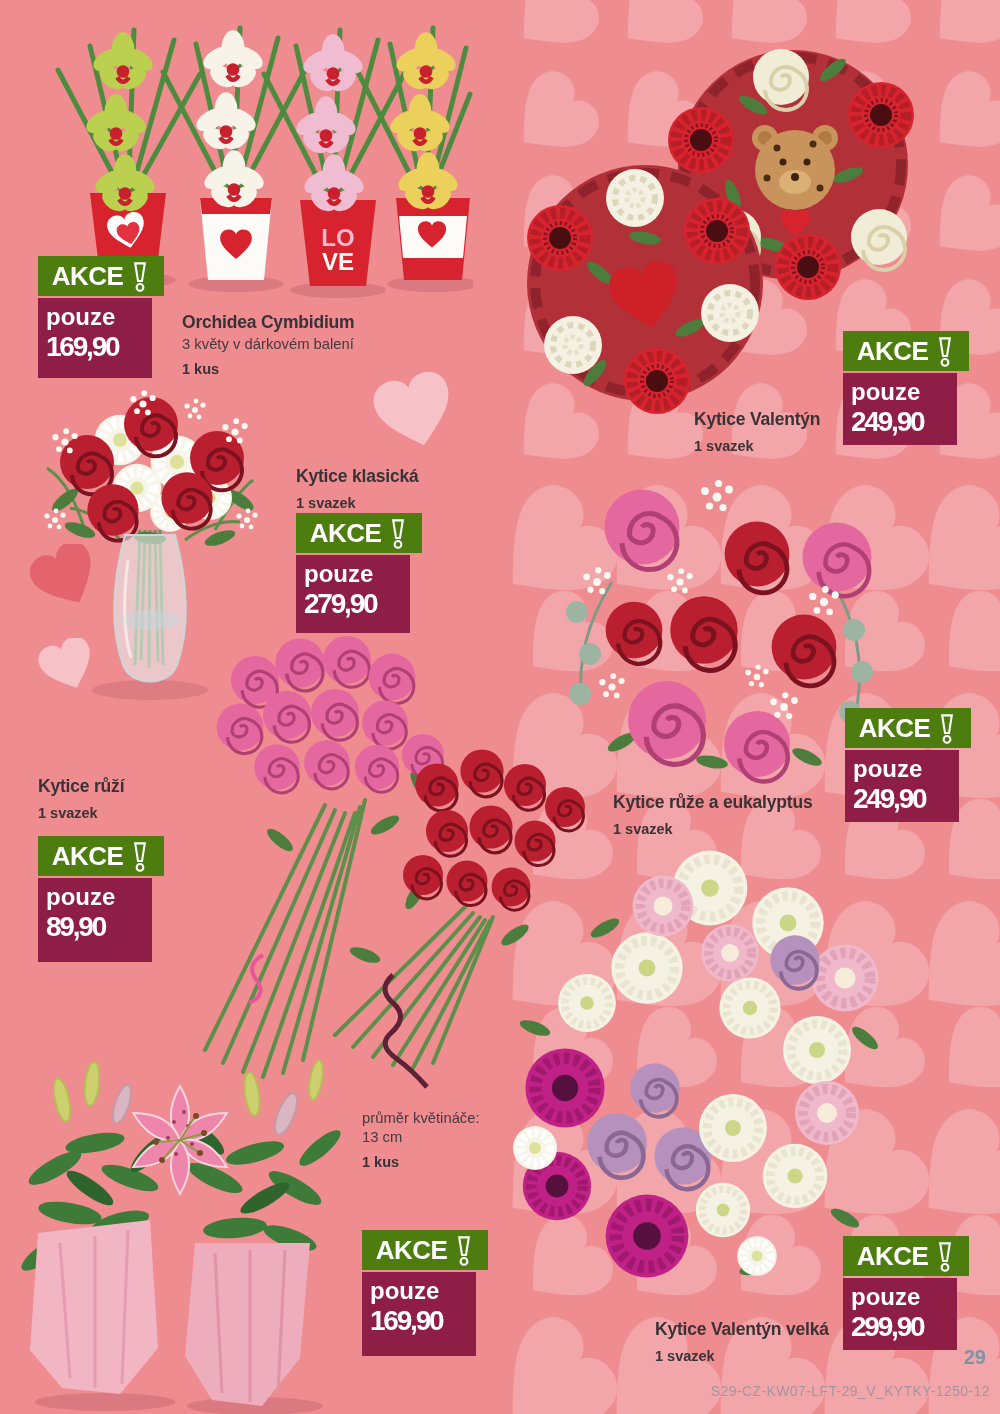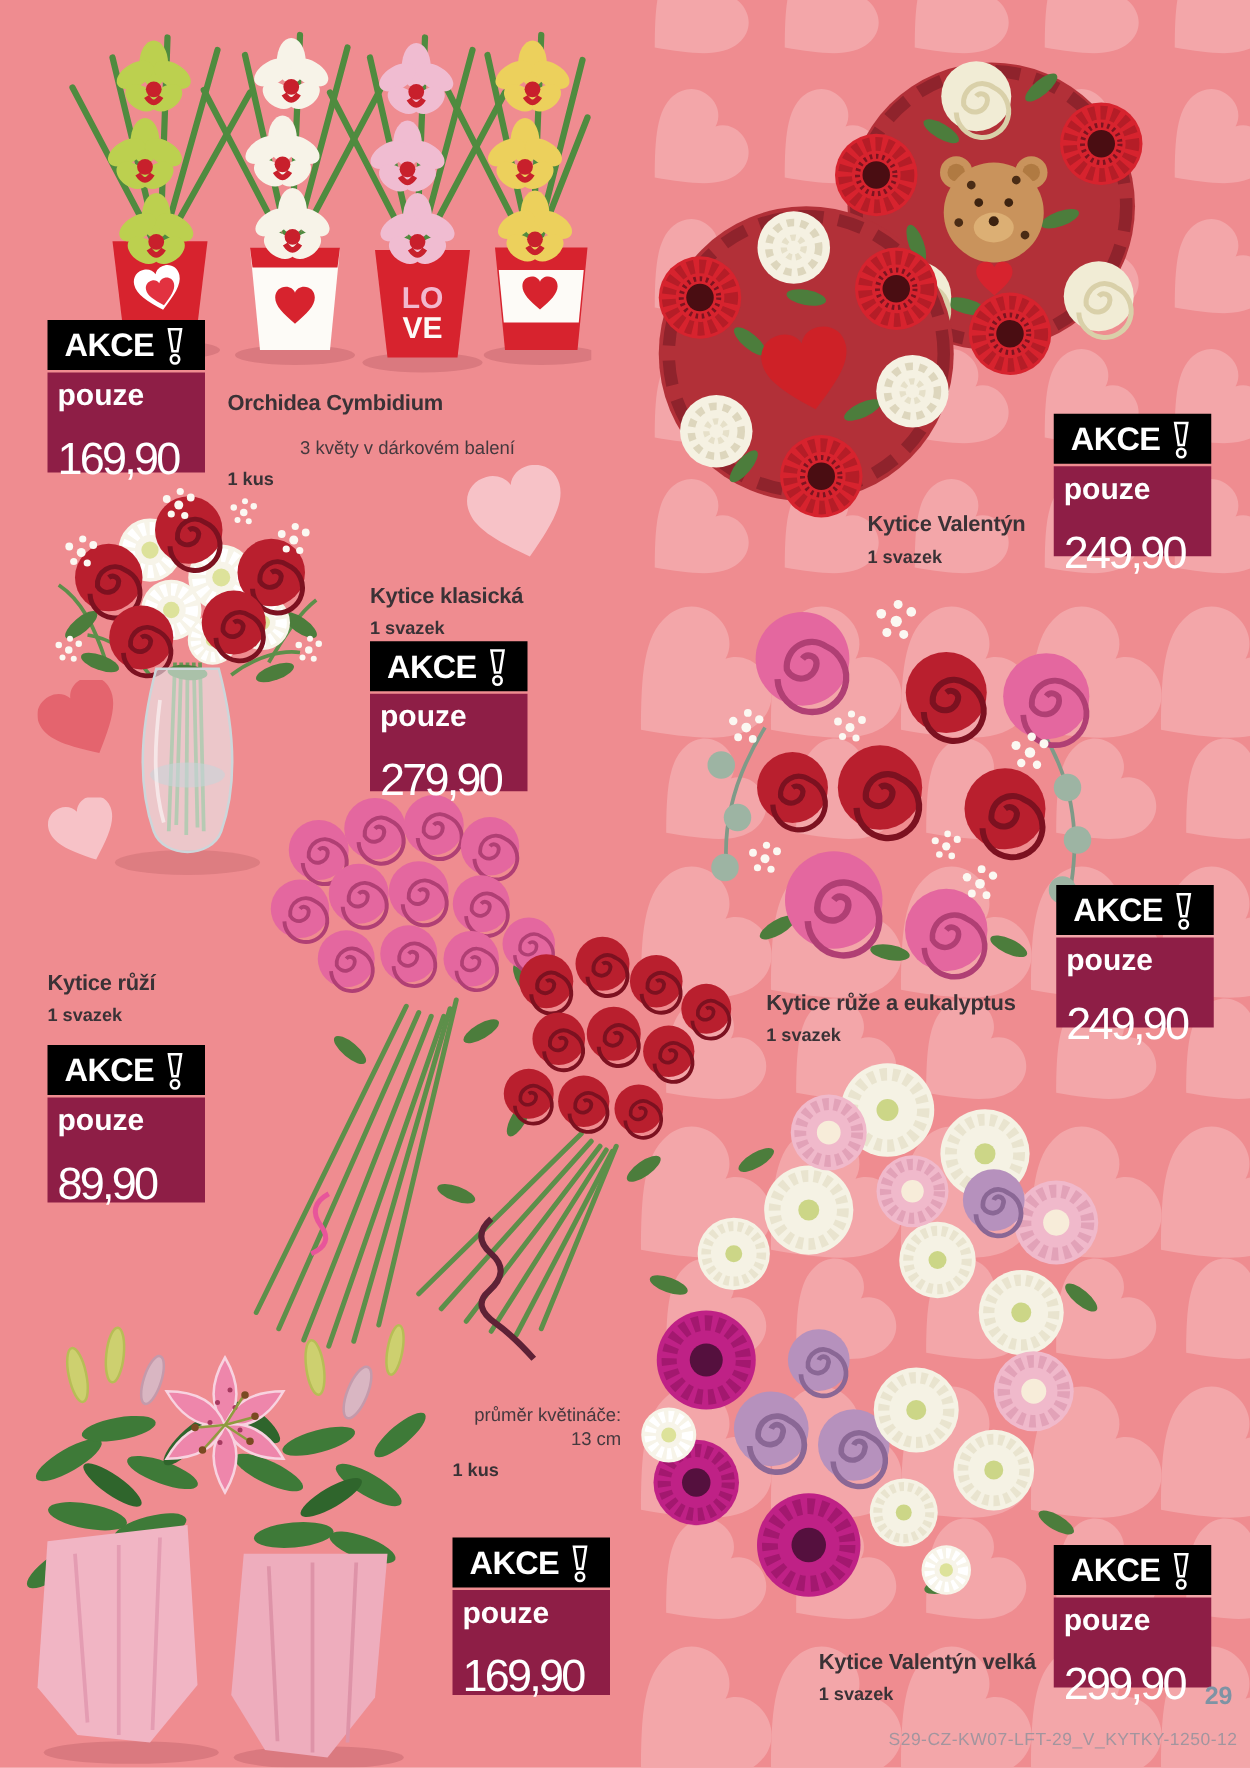--- a/index.html
+++ b/index.html
@@ -1,29 +1,29 @@
 <!DOCTYPE html>
 <html><head>
 <meta charset="utf-8">
 <style>
   html,body{margin:0;padding:0;}
   body{font-family:"Liberation Sans", sans-serif;}
   .page{position:relative;width:1000px;height:1414px;background:#ef8c90;overflow:hidden;}
   .hearts-region{position:absolute;left:500px;top:0;width:500px;height:1414px;overflow:hidden;}
   .ill{position:absolute;}
   .deco{position:absolute;}
-  .akce{position:absolute;width:126px;height:40px;background:#000000;display:flex;align-items:center;justify-content:center;gap:7px;}
+  .akce{position:absolute;width:126px;height:40px;background:#4d7c0f;display:flex;align-items:center;justify-content:center;gap:7px;}
   .akce-t{color:#fff;font-weight:bold;font-size:26px;letter-spacing:-0.5px;line-height:1;}
   .excl{width:20px;height:32px;margin-top:1px;}
-  .pricebox{position:absolute;width:126px;background:#8e1e46;color:#fff;box-sizing:border-box;padding:5px 8px 6px 8px;}
+  .pricebox{position:absolute;width:114px;background:#8e1e46;color:#fff;box-sizing:border-box;padding:5px 8px 6px 8px;}
   .pouze{font-size:24px;font-weight:bold;line-height:1.15;}
-  .price{font-size:36px;font-weight:normal;letter-spacing:-2.2px;line-height:1.05;margin-top:17px;white-space:nowrap;}
+  .price{font-size:28px;font-weight:bold;letter-spacing:-2.2px;line-height:1.05;margin-top:1px;white-space:nowrap;}
   .pinfo{position:absolute;color:#3a3236;}
   .pname{font-size:17.5px;font-weight:bold;line-height:1.24;letter-spacing:-0.2px;}
-  .pdesc{font-size:14.8px;font-weight:normal;color:#45393e;line-height:1.3;margin-top:16px;text-align:right;}
+  .pdesc{font-size:14.8px;font-weight:normal;color:#45393e;line-height:1.3;margin-top:1px;}
   .punit{font-size:14.5px;font-weight:bold;margin-top:7px;}
   .page-num{position:absolute;right:14px;top:1346px;font-size:20px;font-weight:bold;color:#7e93a4;}
   .footer-code{position:absolute;right:10px;top:1383px;font-size:14px;color:#8f919c;opacity:.8;letter-spacing:.4px;}
 </style>
 </head>
 <body>
 
 <div class="page">
 
   <svg style="position:absolute;width:0;height:0" aria-hidden="true">

